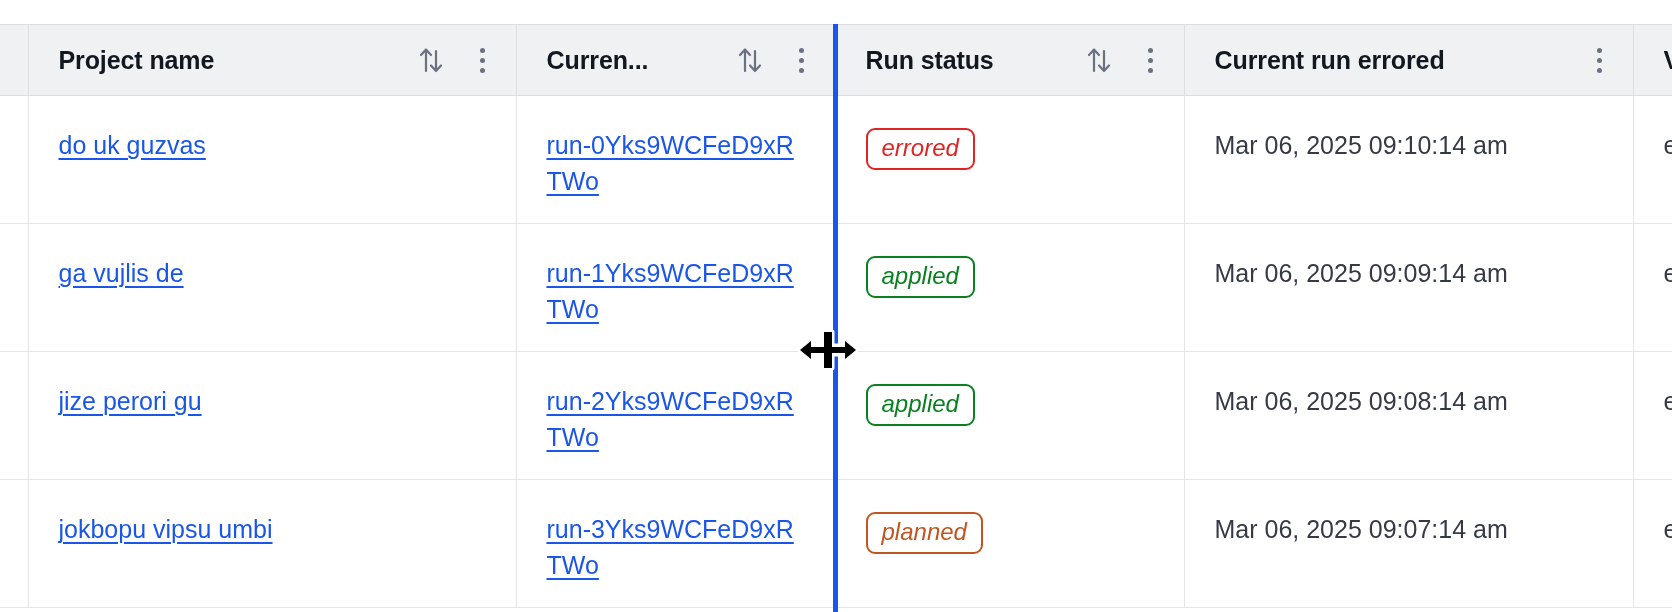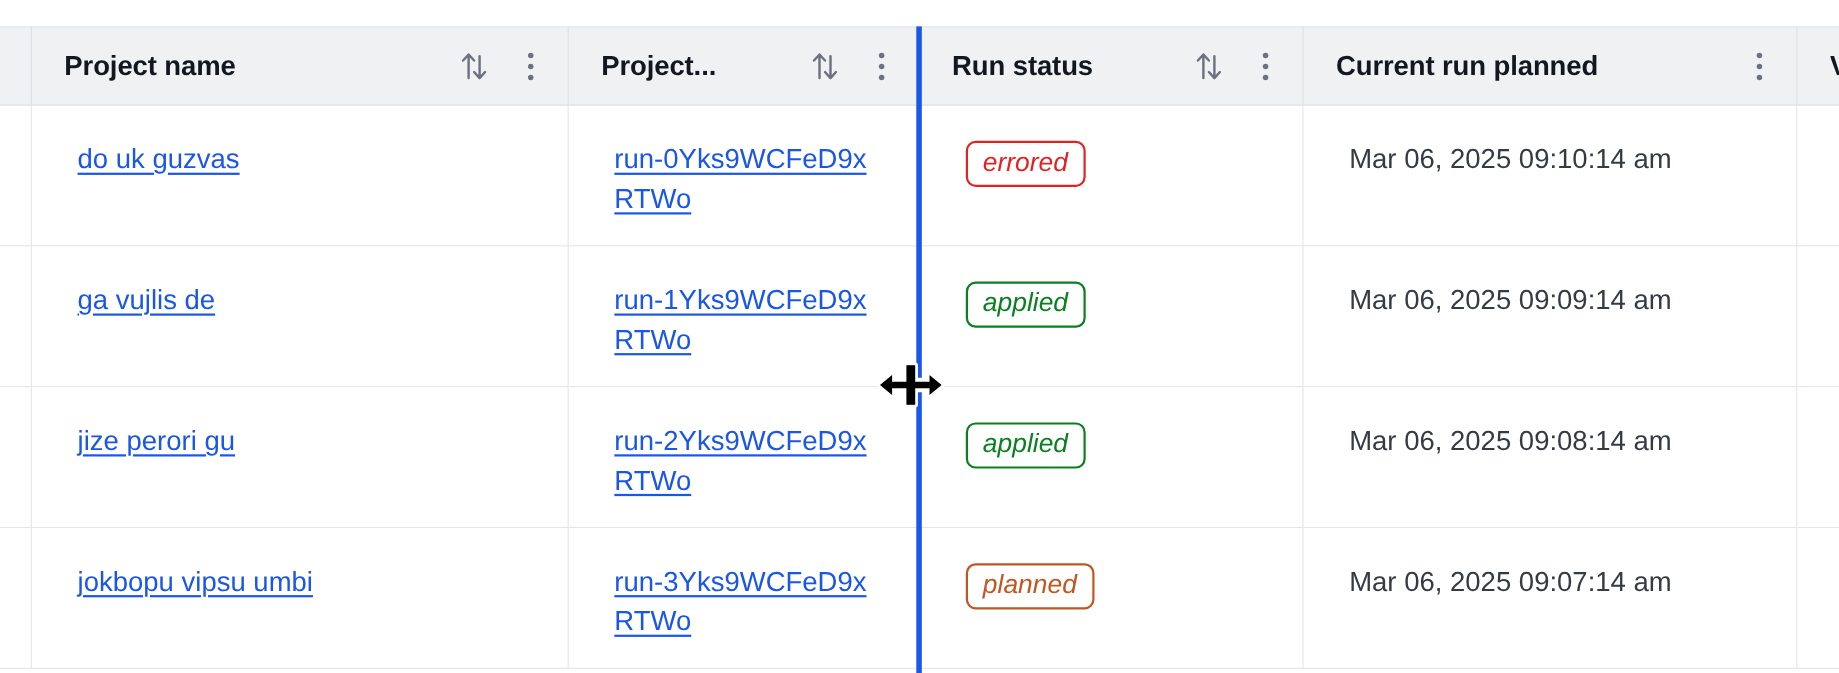--- a/index.html
+++ b/index.html
@@ -73,21 +73,21 @@
     gap: 5px; width: 22px; height: 30px;
   }
   .kebab i {
     display: block; width: 5px; height: 5px;
     border-radius: 50%; background: #6b7180;
   }
 
   tbody td {
     border-right: 1px solid #e3e5e8;
     border-bottom: 1px solid #e3e5e8;
-    padding: 32px 30px 0 42px;
+    padding: 32px 30px 0 30px;
     vertical-align: top;
     font-size: 25px;
     color: #353a44;
     height: 128px;
     background: #ffffff;
     line-height: 1.42;
   }
   tbody td.gutter { padding: 0; }
 
   a.cell-link {
@@ -170,21 +170,21 @@
                   <i></i>
                   <i></i>
                   <i></i>
                 </span>
             </span>
           </div>
         </th>
 
         <th>
           <div class="hdr-inner">
-            <span class="hdr-label">Project...</span>
+            <span class="hdr-label">Curren...</span>
             <span class="hdr-spacer"></span>
             <span class="hdr-tools">
               <span class="sort-icon">
                 <svg width="26" height="32" viewBox="0 0 26 32" fill="none">
                   <path d="M8 27 L8 6 M3 11 L8 5.5 L13 11" stroke="#6b7180" stroke-width="2.2" stroke-linecap="round" stroke-linejoin="round"></path>
                   <path d="M18 7 L18 27 M13 21.5 L18 27 L23 21.5" stroke="#6b7180" stroke-width="2.2" stroke-linecap="round" stroke-linejoin="round"></path>
                 </svg>
               </span>
               <span class="kebab">
                   <i></i>
@@ -210,21 +210,21 @@
                   <i></i>
                   <i></i>
                   <i></i>
                 </span>
             </span>
           </div>
         </th>
 
         <th>
           <div class="hdr-inner">
-            <span class="hdr-label">Current run planned</span>
+            <span class="hdr-label">Current run errored</span>
             <span class="hdr-spacer"></span>
             <span class="hdr-tools">
               <span class="kebab">
                   <i></i>
                   <i></i>
                   <i></i>
                 </span>
             </span>
           </div>
         </th>

